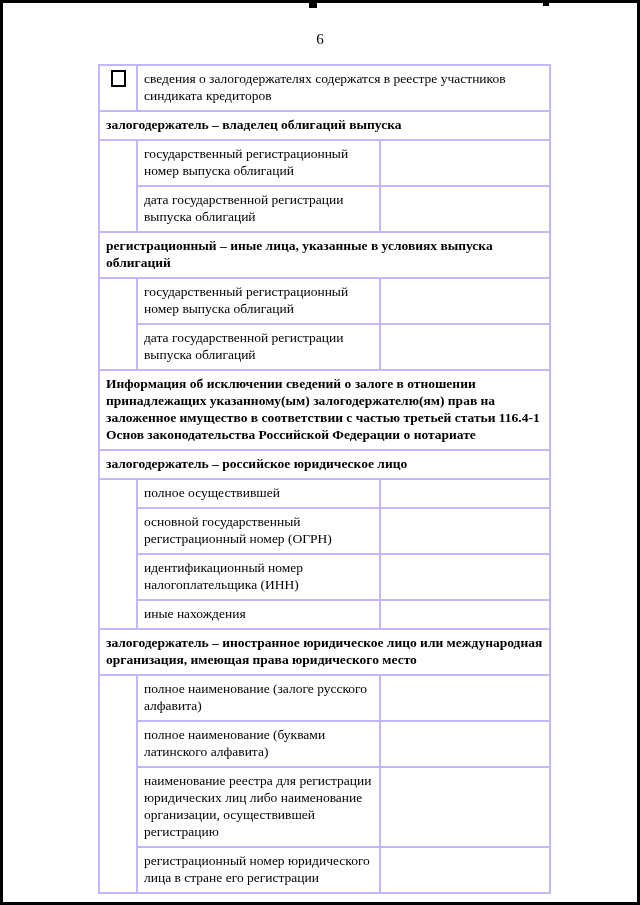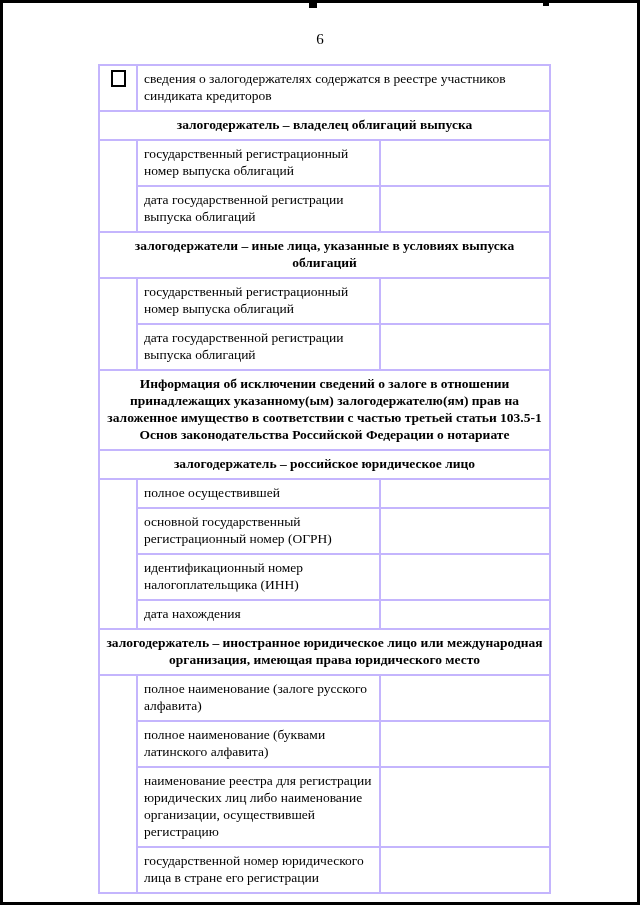--- a/index.html
+++ b/index.html
@@ -37,21 +37,21 @@
     width: 451px;
   }
   table.form td {
     border: 2px solid #c4b5fd;
     padding: 4px 6px 6px 6px;
     font-size: 13.5px;
     line-height: 17px;
     vertical-align: top;
     word-wrap: break-word;
   }
-  td.section { font-weight: bold; text-align: center; }
+  td.section { font-weight: bold; }
   td.cb-cell {
     text-align: center;
     vertical-align: middle;
   }
   .cb {
     display: inline-block;
     width: 11px;
     height: 13px;
     border: 2px solid #000000;
     box-sizing: content-box;
@@ -84,69 +84,69 @@
         <tr>
           <td class="indent" rowspan="2"></td>
           <td class="label">государственный регистрационный номер выпуска облигаций</td>
           <td class="value"></td>
         </tr>
         <tr>
           <td class="label">дата государственной регистрации выпуска облигаций</td>
           <td class="value"></td>
         </tr>
         <tr>
-          <td colspan="3" class="section">залогодержатели – иные лица, указанные в условиях выпуска облигаций</td>
+          <td colspan="3" class="section">регистрационный – иные лица, указанные в условиях выпуска облигаций</td>
         </tr>
         <tr>
           <td class="indent" rowspan="2"></td>
           <td class="label">государственный регистрационный номер выпуска облигаций</td>
           <td class="value"></td>
         </tr>
         <tr>
           <td class="label">дата государственной регистрации выпуска облигаций</td>
           <td class="value"></td>
         </tr>
         <tr>
-          <td colspan="3" class="section">Информация об исключении сведений о залоге в отношении принадлежащих указанному(ым) залогодержателю(ям) прав на заложенное имущество в соответствии с частью третьей статьи 103.5-1 Основ законодательства Российской Федерации о нотариате</td>
+          <td colspan="3" class="section">Информация об исключении сведений о залоге в отношении принадлежащих указанному(ым) залогодержателю(ям) прав на заложенное имущество в соответствии с частью третьей статьи 116.4-1 Основ законодательства Российской Федерации о нотариате</td>
         </tr>
         <tr>
           <td colspan="3" class="section">залогодержатель – российское юридическое лицо</td>
         </tr>
         <tr>
           <td class="indent" rowspan="4"></td>
           <td class="label">полное осуществившей</td>
           <td class="value"></td>
         </tr>
         <tr>
           <td class="label">основной государственный регистрационный номер (ОГРН)</td>
           <td class="value"></td>
         </tr>
         <tr>
           <td class="label">идентификационный номер налогоплательщика (ИНН)</td>
           <td class="value"></td>
         </tr>
         <tr>
-          <td class="label">дата нахождения</td>
+          <td class="label">иные нахождения</td>
           <td class="value"></td>
         </tr>
         <tr>
           <td colspan="3" class="section">залогодержатель – иностранное юридическое лицо или международная организация, имеющая права юридического место</td>
         </tr>
         <tr>
           <td class="indent" rowspan="4"></td>
           <td class="label">полное наименование (залоге русского алфавита)</td>
           <td class="value"></td>
         </tr>
         <tr>
           <td class="label">полное наименование (буквами латинского алфавита)</td>
           <td class="value"></td>
         </tr>
         <tr>
           <td class="label">наименование реестра для регистрации юридических лиц либо наименование организации, осуществившей регистрацию</td>
           <td class="value"></td>
         </tr>
         <tr>
-          <td class="label">государственной номер юридического лица в стране его регистрации</td>
+          <td class="label">регистрационный номер юридического лица в стране его регистрации</td>
           <td class="value"></td>
         </tr>
       </tbody>
   </table>
 </div>
 
 </body></html>

